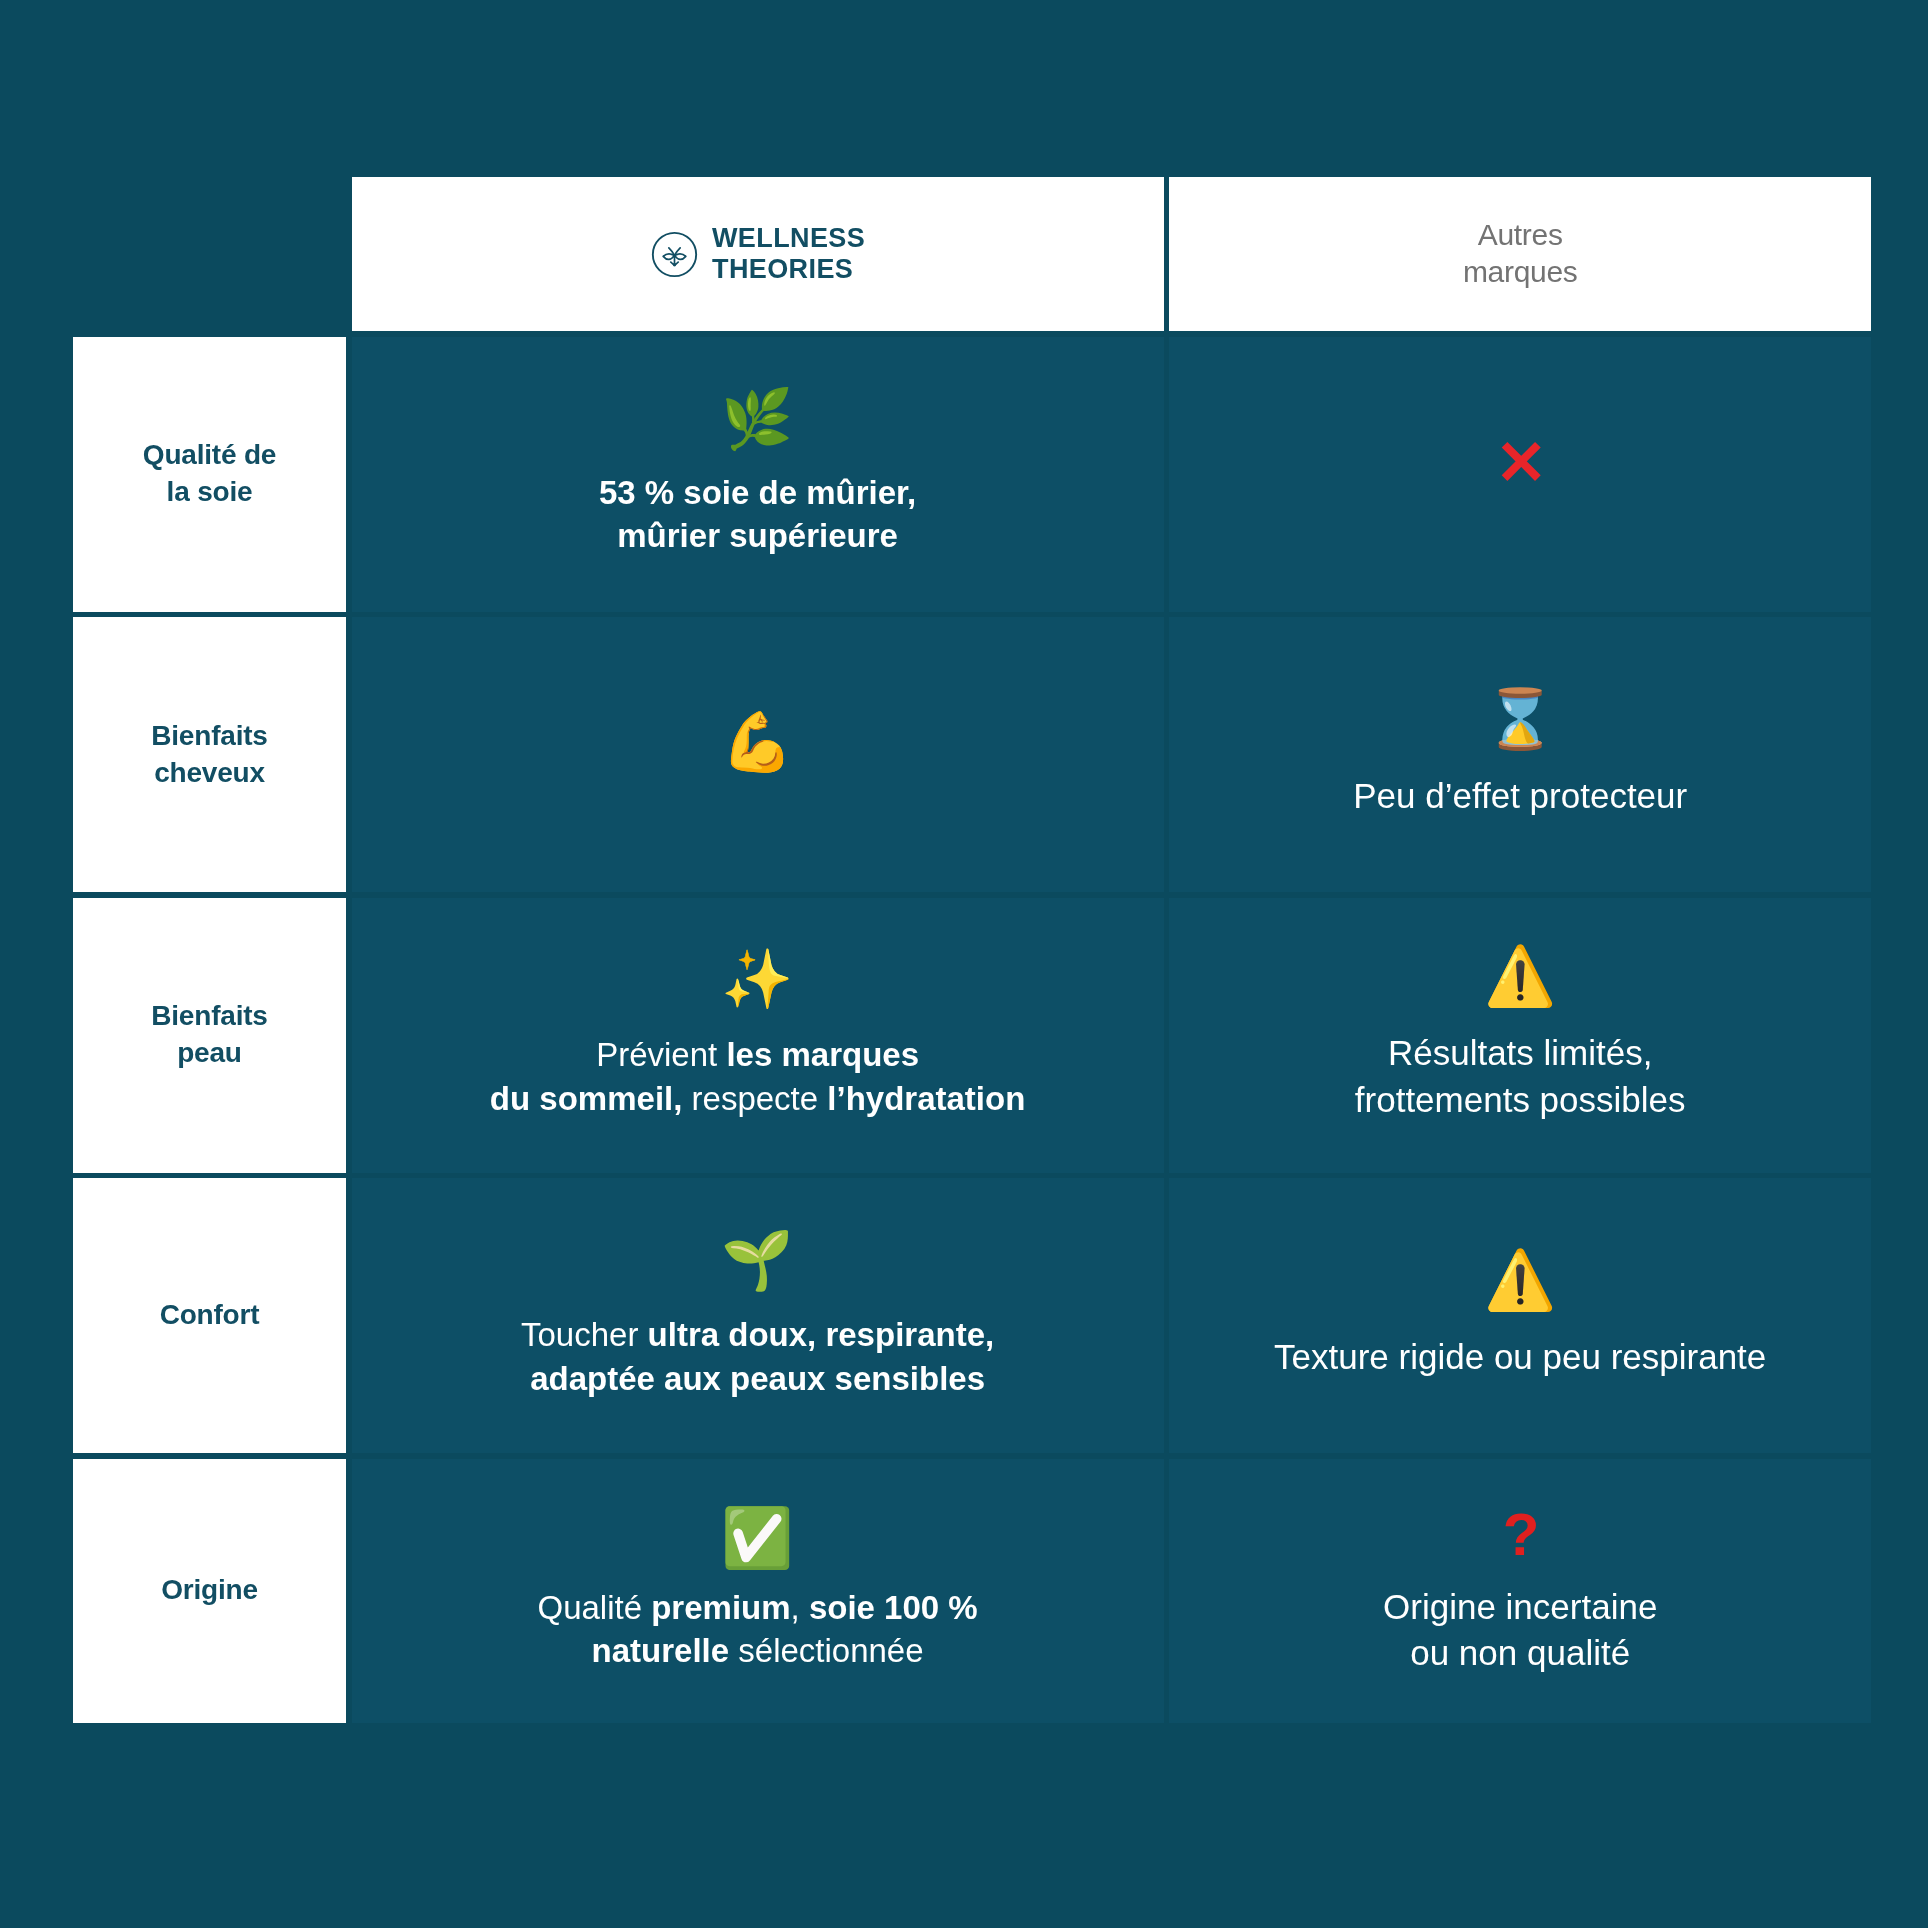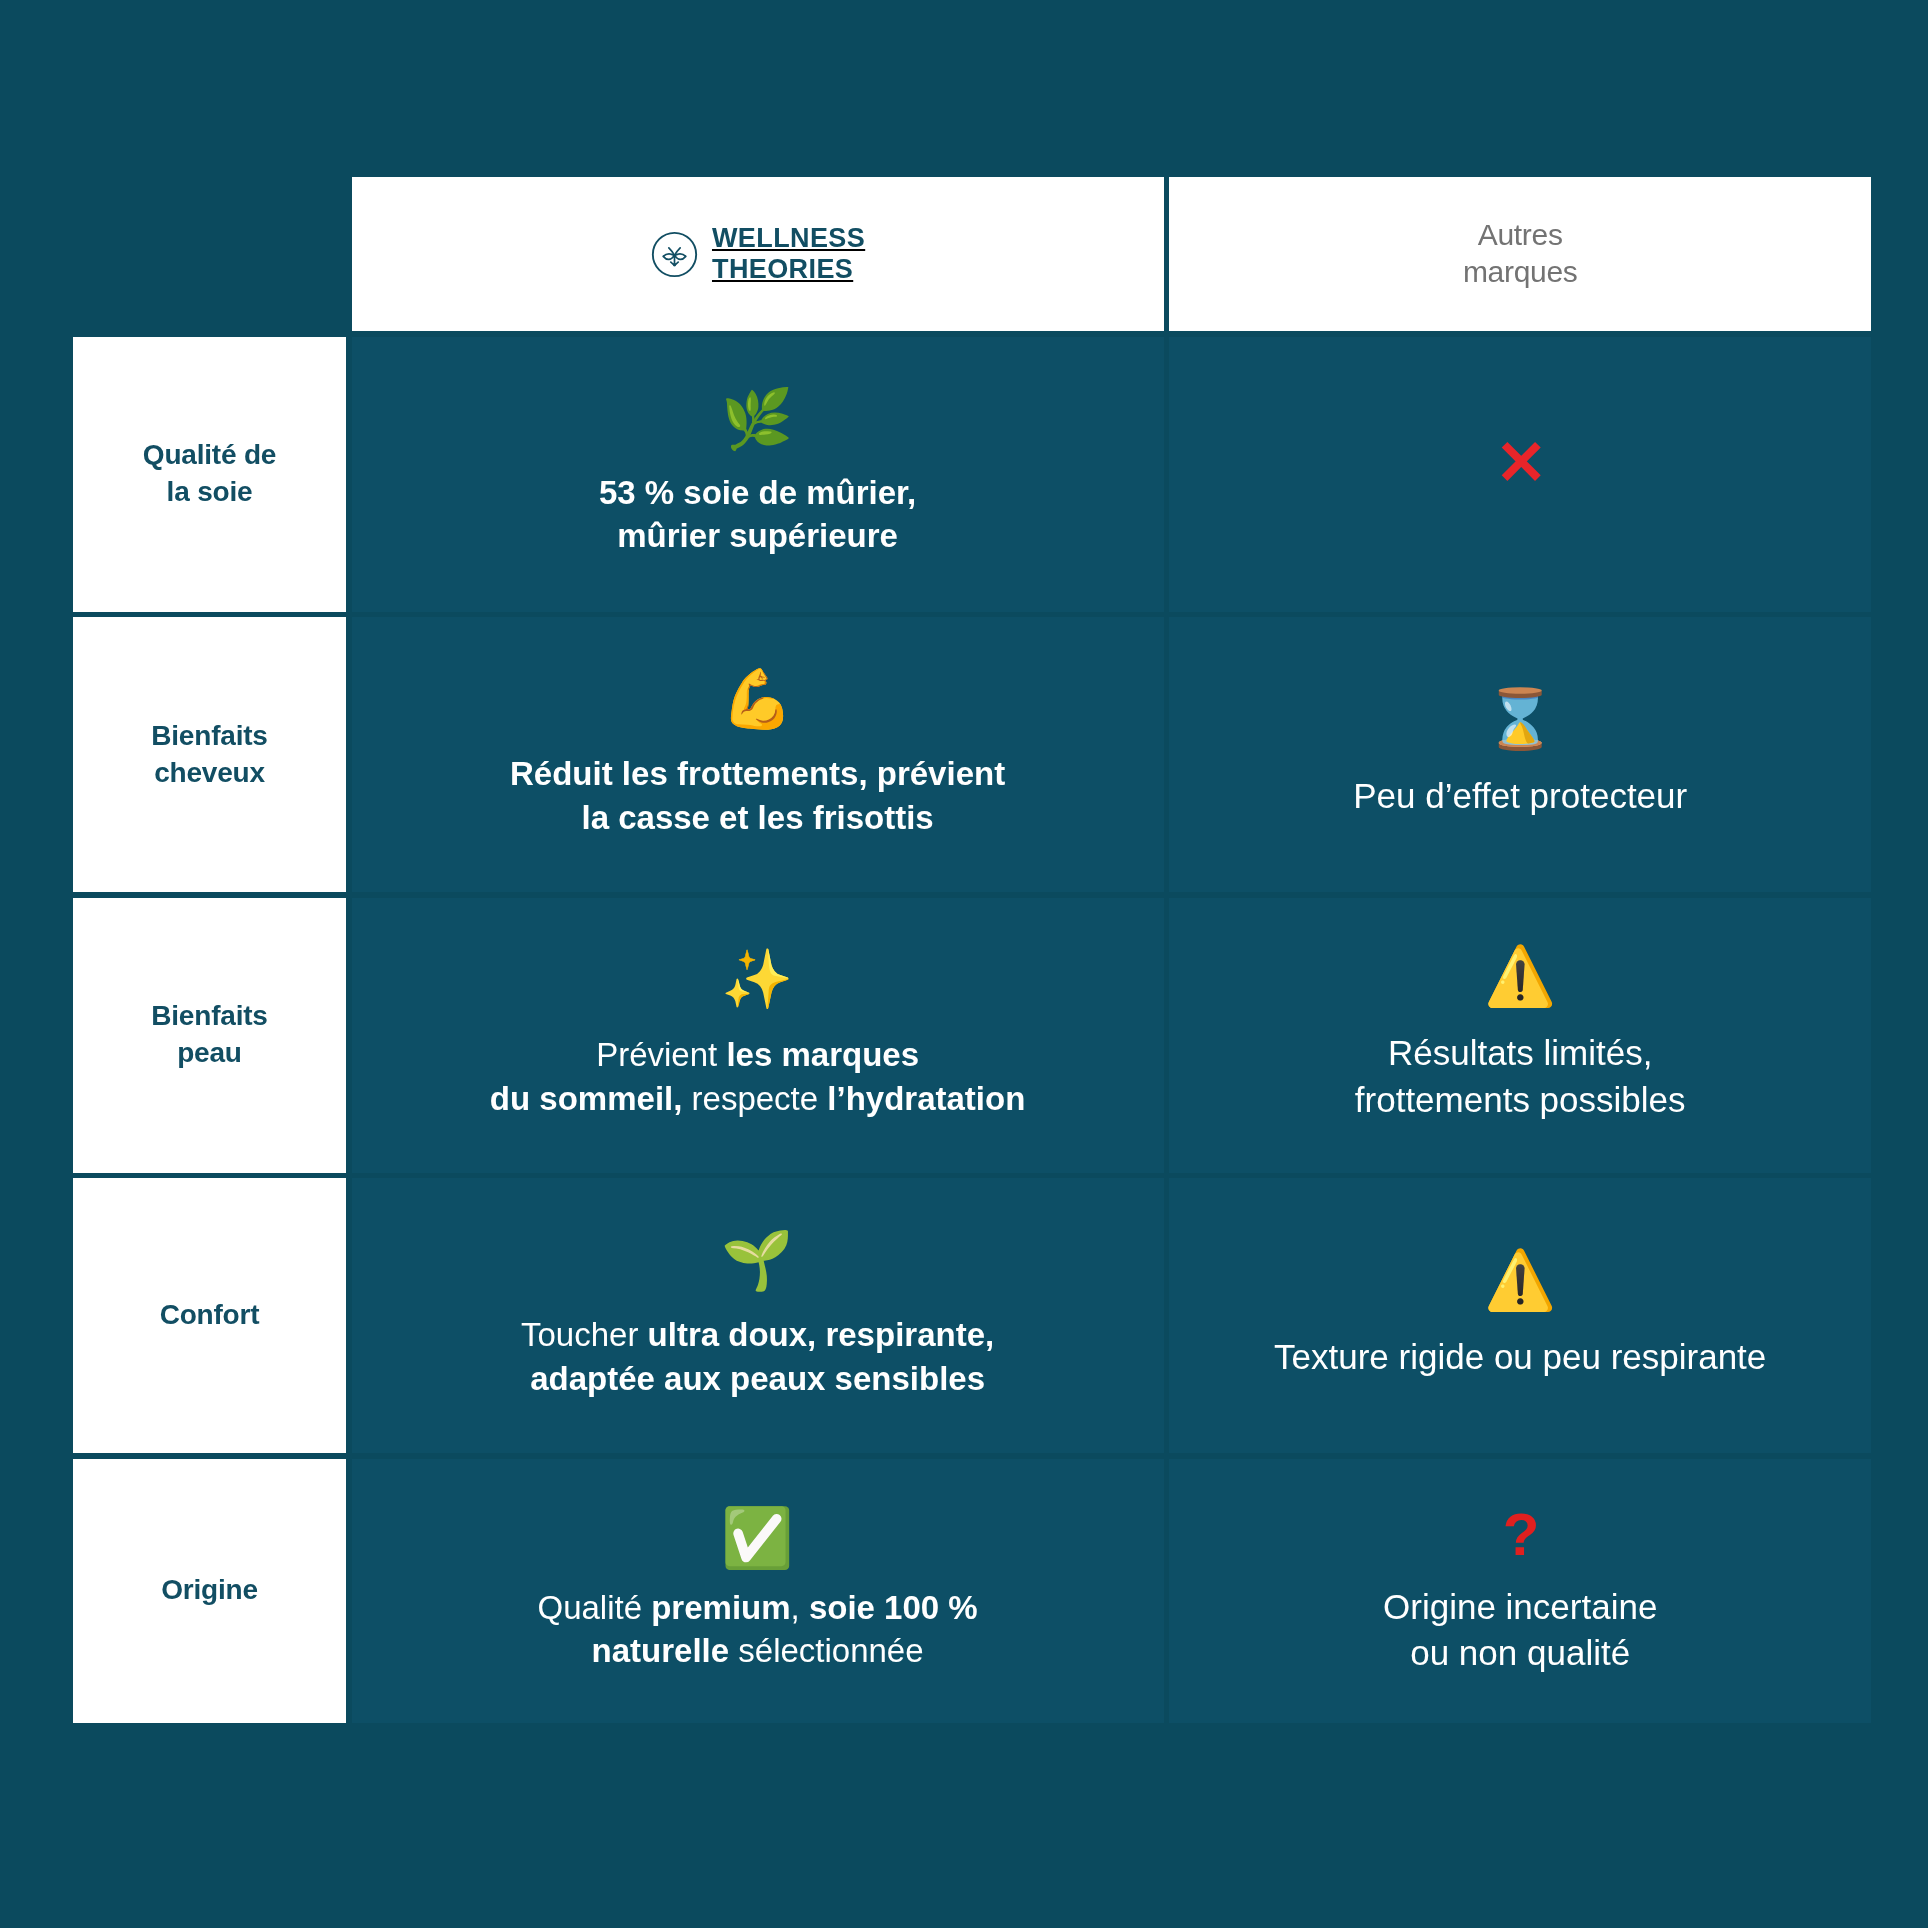--- a/index.html
+++ b/index.html
@@ -137,21 +137,21 @@
 </style>
 </head>
 <body>
 
 <div id="board">
 
   <div class="table">
 
     <div class="cell cell-blank" style="background: rgb(11, 74, 94);"></div>
 
-    <div class="cell cell-head" style="background: rgb(255, 255, 255); text-decoration: underline;">
+    <div class="cell cell-head" style="background: rgb(255, 255, 255);">
       <div class="brand">
         <span class="brand-mark">
           <svg viewBox="0 0 52 52" width="49" height="49" aria-hidden="true">
             <circle cx="26" cy="26" r="23" fill="none" stroke="#124e63" stroke-width="2"></circle>
             <path d="M20 19 q4 4 6 8" fill="none" stroke="#124e63" stroke-width="1.8" stroke-linecap="round"></path>
             <path d="M32 19 q-4 4 -6 8" fill="none" stroke="#124e63" stroke-width="1.8" stroke-linecap="round"></path>
             <path d="M14 28 q5 -5 12 -1 q-6 8 -12 1 z" fill="none" stroke="#124e63" stroke-width="1.8" stroke-linejoin="round"></path>
             <path d="M38 28 q-5 -5 -12 -1 q6 8 12 1 z" fill="none" stroke="#124e63" stroke-width="1.8" stroke-linejoin="round"></path>
             <path d="M26 27 v8" fill="none" stroke="#124e63" stroke-width="1.8" stroke-linecap="round"></path>
             <path d="M22 34 q4 5 8 0" fill="none" stroke="#124e63" stroke-width="1.8" stroke-linecap="round"></path>
@@ -186,24 +186,20 @@
     <div class="cell cell-dark col-other r1" style="background: rgb(13, 79, 102);">
       <span class="emoji sym cross" style="color: rgb(232, 37, 42);">✕</span>
     </div>
 
     <div class="cell cell-label r2" style="background: rgb(255, 255, 255);">
       <span>Bienfaits</span>
       <span>cheveux</span>
     </div>
     <div class="cell cell-dark col-ours r2" style="background: rgb(13, 79, 102);">
       <span class="emoji">💪</span>
-      <span class="copy bold">
-        <span>Réduit les frottements, prévient</span><br>
-        <span>la casse et les frisottis</span>
-      </span>
     </div>
     <div class="cell cell-dark col-other r2" style="background: rgb(13, 79, 102);">
       <span class="emoji">⌛</span>
       <span class="copy">
         <span>Peu d’effet protecteur</span>
       </span>
     </div>
 
     <div class="cell cell-label r3" style="background: rgb(255, 255, 255);">
       <span>Bienfaits</span>

